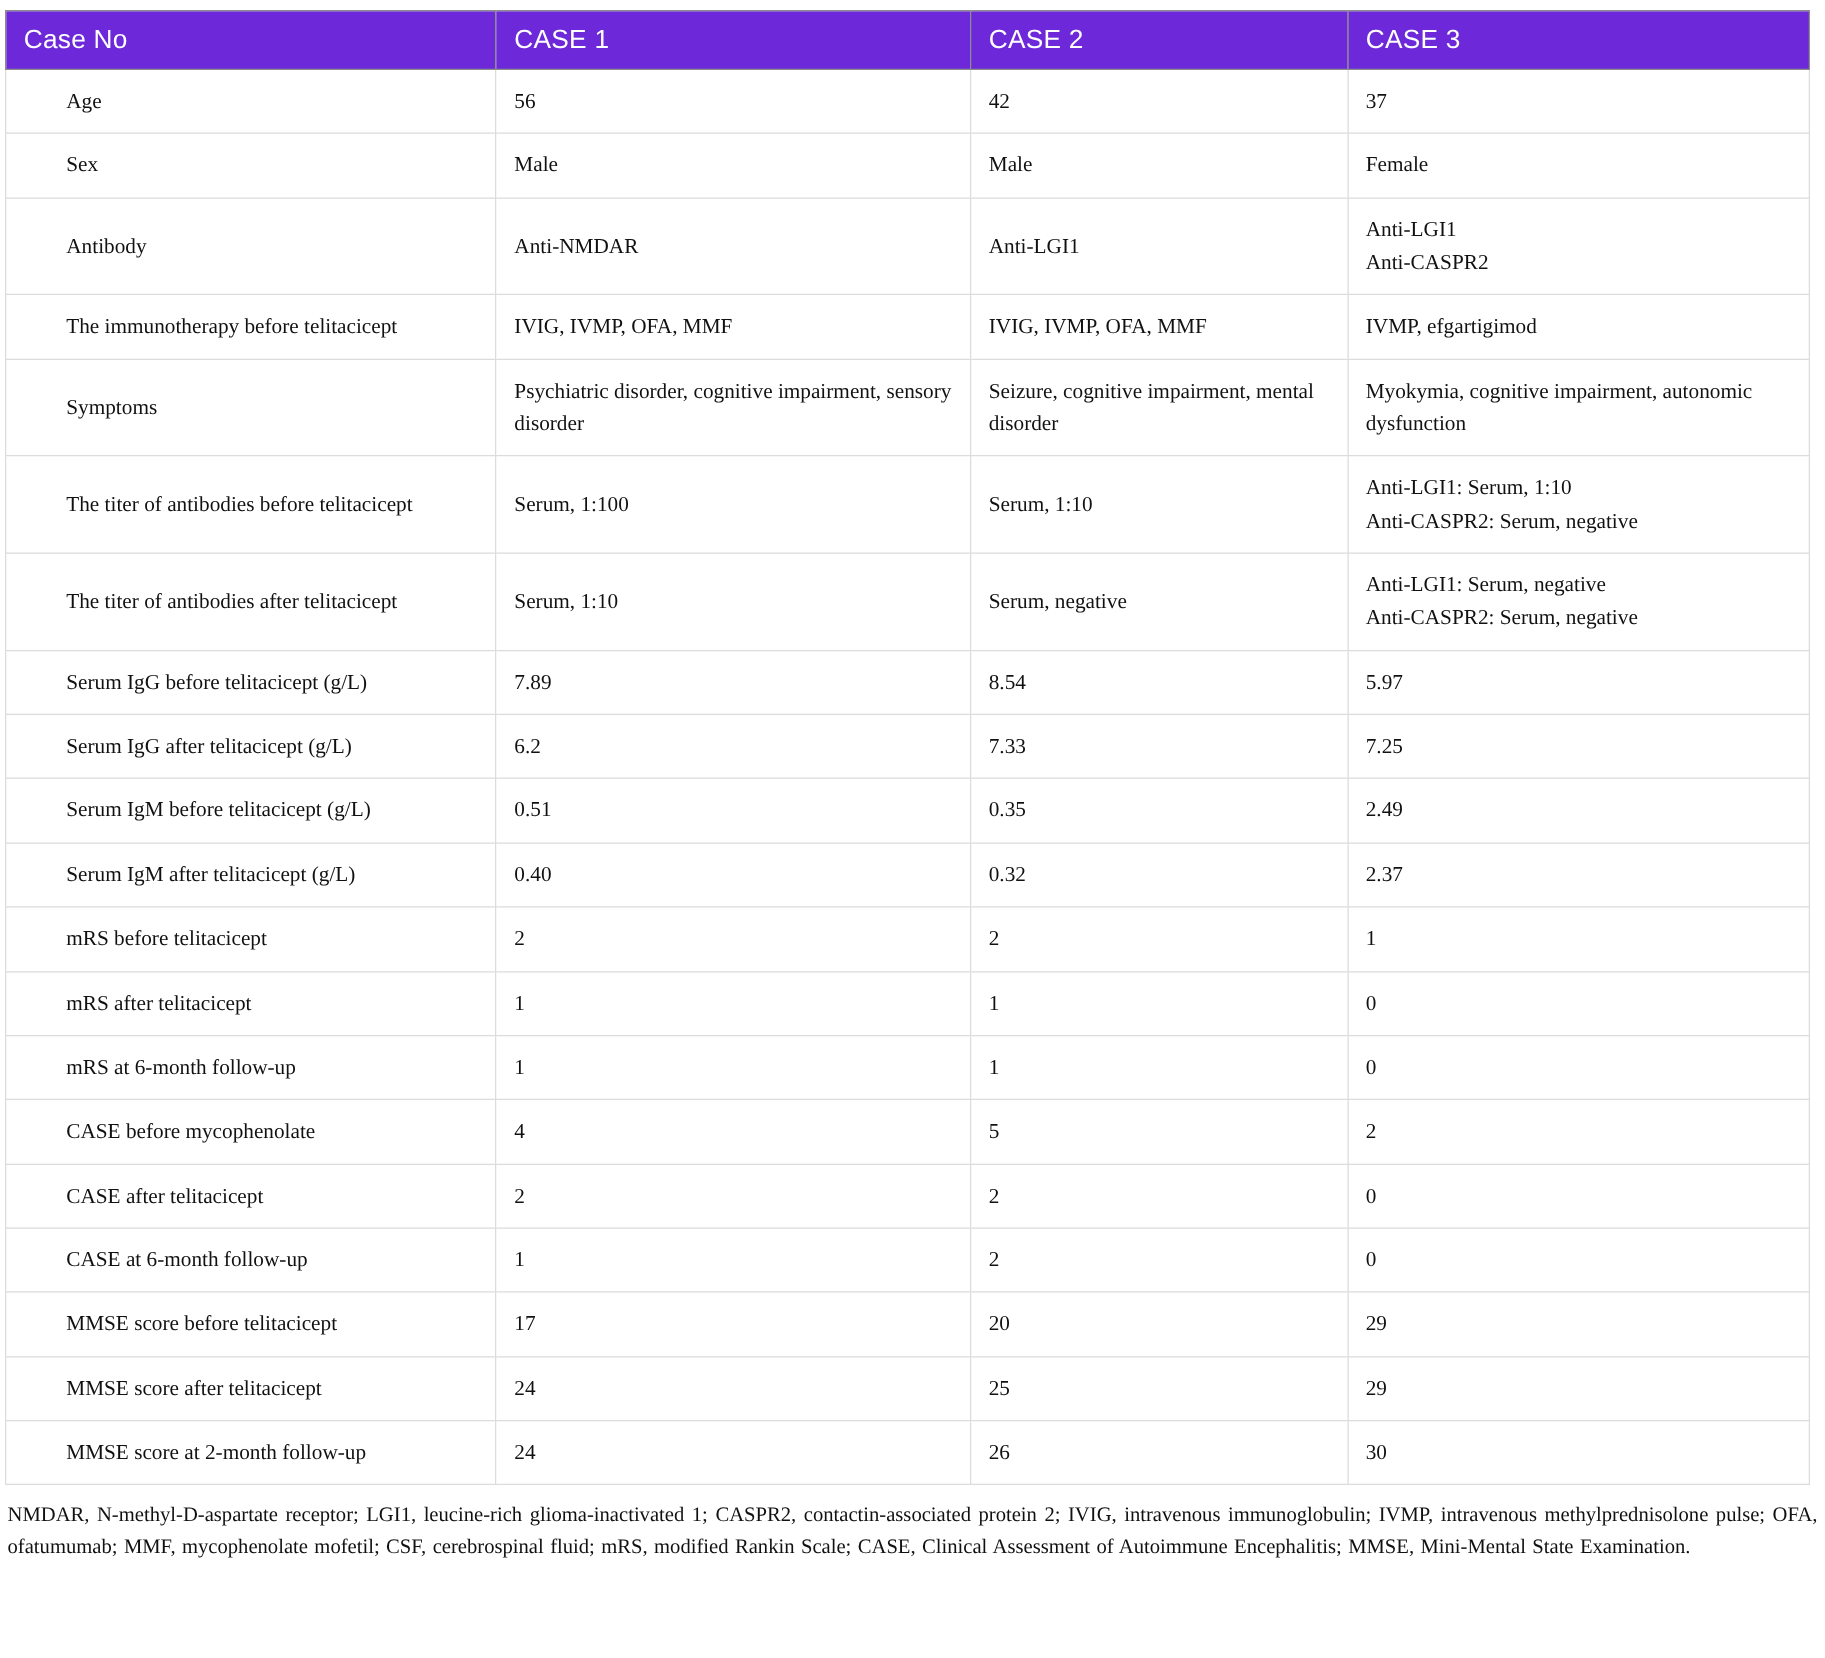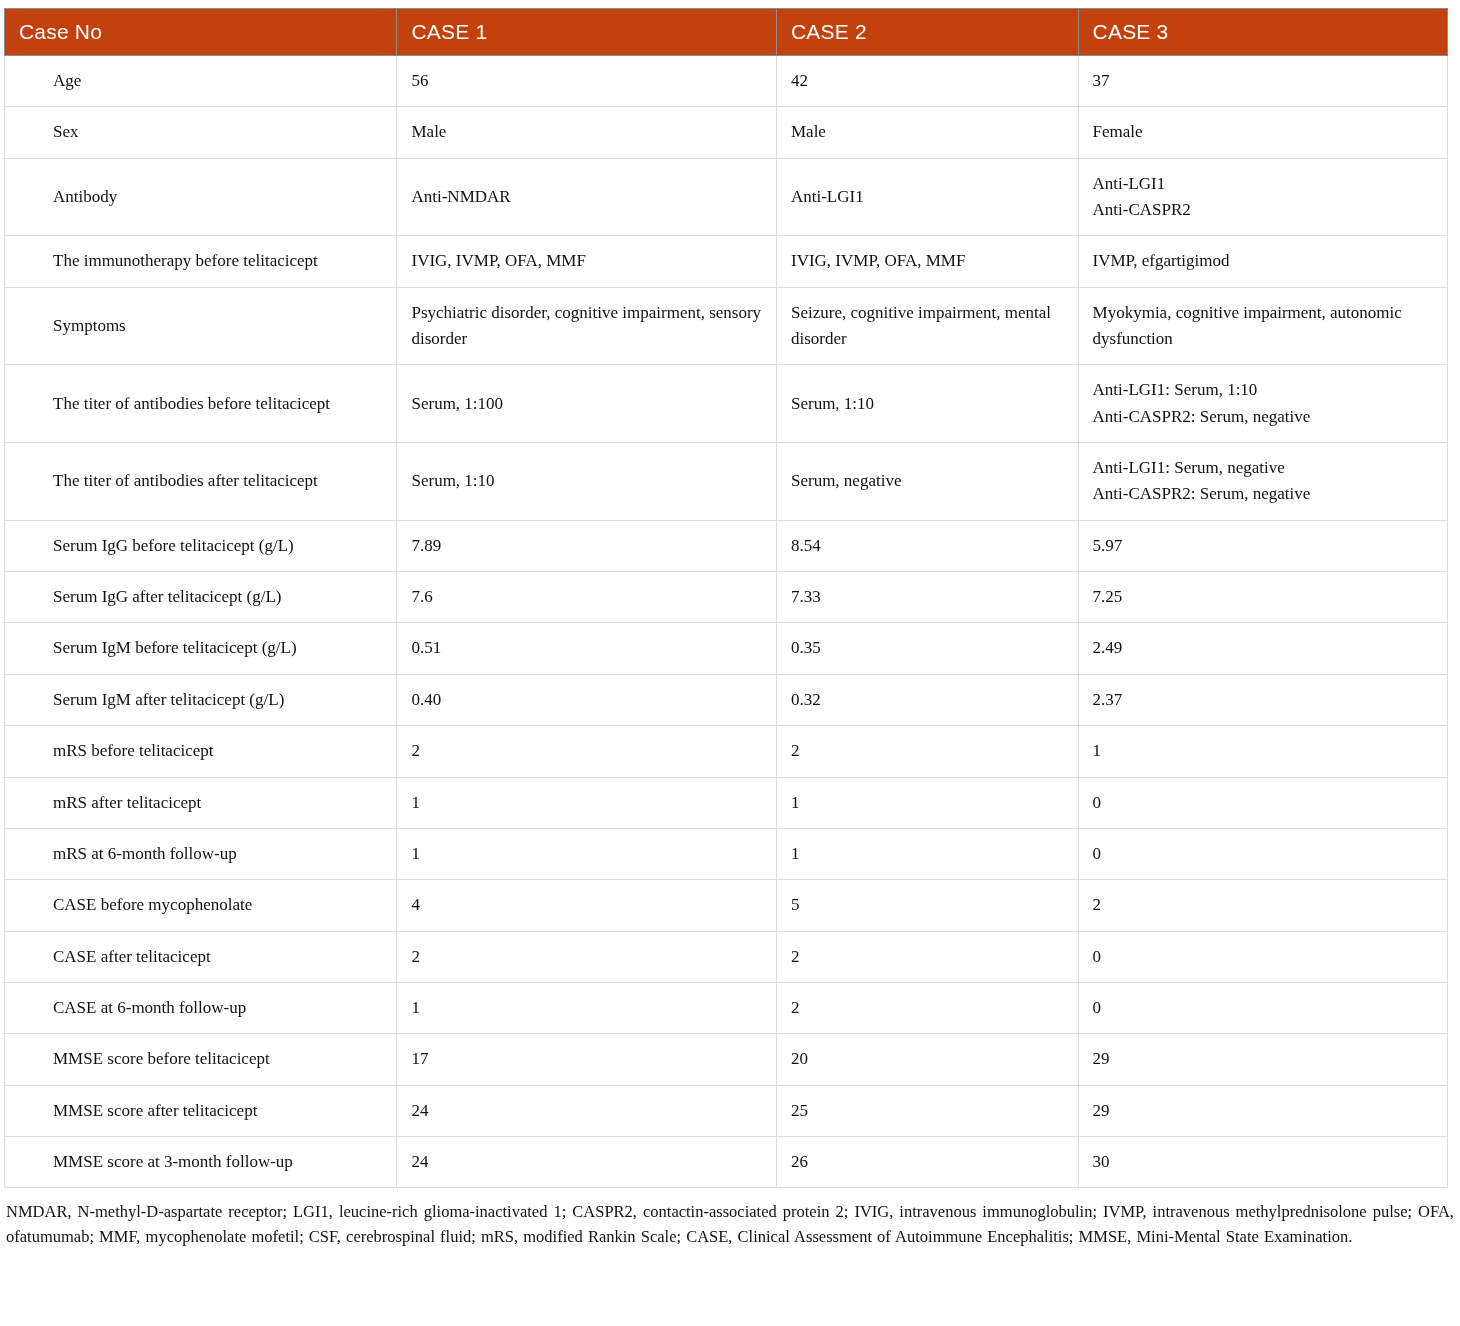--- a/index.html
+++ b/index.html
@@ -22,21 +22,21 @@
     width: 1444px;
     border-collapse: collapse;
     table-layout: fixed;
   }
   col.c-label  { width: 27.2%; }
   col.c-case1  { width: 26.3%; }
   col.c-case2  { width: 20.9%; }
   col.c-case3  { width: 25.6%; }
 
   thead th {
-    background: #c2410c;
+    background: #6d28d9;
     color: #ffffff;
     font-family: "Liberation Sans", sans-serif;
     font-weight: 400;
     font-size: 21px;
     text-align: left;
     padding: 11px 14px;
     border: 1px solid #8c8c8c;
     letter-spacing: 0.2px;
   }
 
@@ -135,21 +135,21 @@
 Anti-CASPR2: Serum, negative</td>
         </tr>
         <tr>
           <td class="row-label">Serum IgG before telitacicept (g/L)</td>
           <td class="cell-value">7.89</td>
           <td class="cell-value">8.54</td>
           <td class="cell-value">5.97</td>
         </tr>
         <tr>
           <td class="row-label">Serum IgG after telitacicept (g/L)</td>
-          <td class="cell-value">7.6</td>
+          <td class="cell-value">6.2</td>
           <td class="cell-value">7.33</td>
           <td class="cell-value">7.25</td>
         </tr>
         <tr>
           <td class="row-label">Serum IgM before telitacicept (g/L)</td>
           <td class="cell-value">0.51</td>
           <td class="cell-value">0.35</td>
           <td class="cell-value">2.49</td>
         </tr>
         <tr>
@@ -200,21 +200,21 @@
           <td class="cell-value">20</td>
           <td class="cell-value">29</td>
         </tr>
         <tr>
           <td class="row-label">MMSE score after telitacicept</td>
           <td class="cell-value">24</td>
           <td class="cell-value">25</td>
           <td class="cell-value">29</td>
         </tr>
         <tr>
-          <td class="row-label">MMSE score at 3-month follow-up</td>
+          <td class="row-label">MMSE score at 2-month follow-up</td>
           <td class="cell-value">24</td>
           <td class="cell-value">26</td>
           <td class="cell-value">30</td>
         </tr>
       </tbody>
   </table>
 
   <div class="footnote">NMDAR, N-methyl-D-aspartate receptor; LGI1, leucine-rich glioma-inactivated 1; CASPR2, contactin-associated protein 2; IVIG, intravenous immunoglobulin; IVMP, intravenous methylprednisolone pulse; OFA, ofatumumab; MMF, mycophenolate mofetil; CSF, cerebrospinal fluid; mRS, modified Rankin Scale; CASE, Clinical Assessment of Autoimmune Encephalitis; MMSE, Mini-Mental State Examination.</div>
 
 </div>

